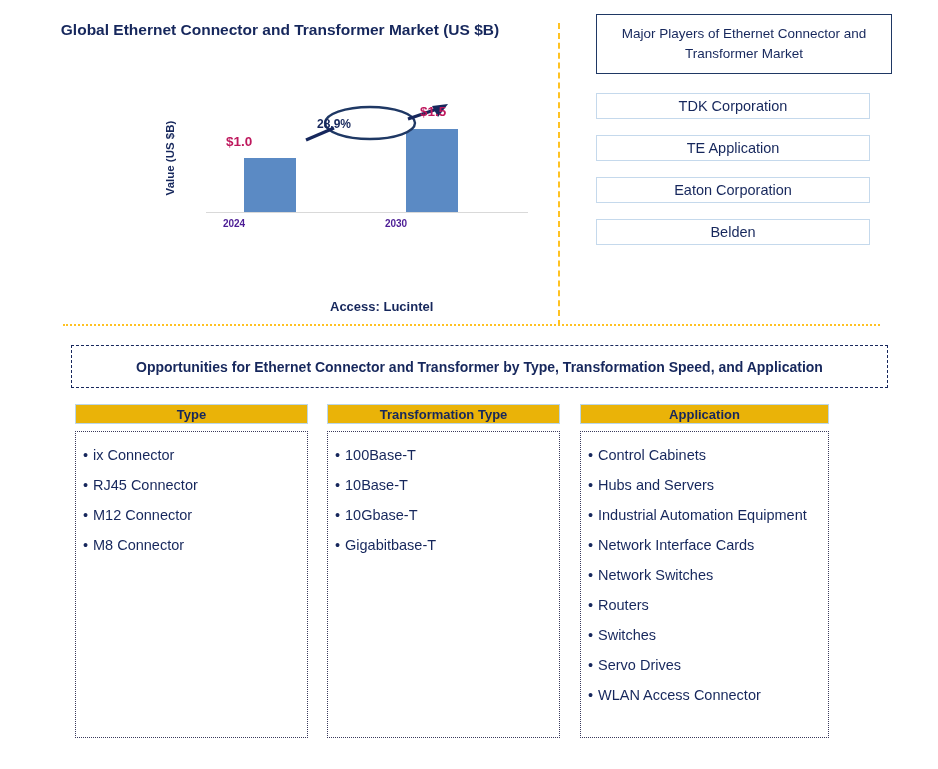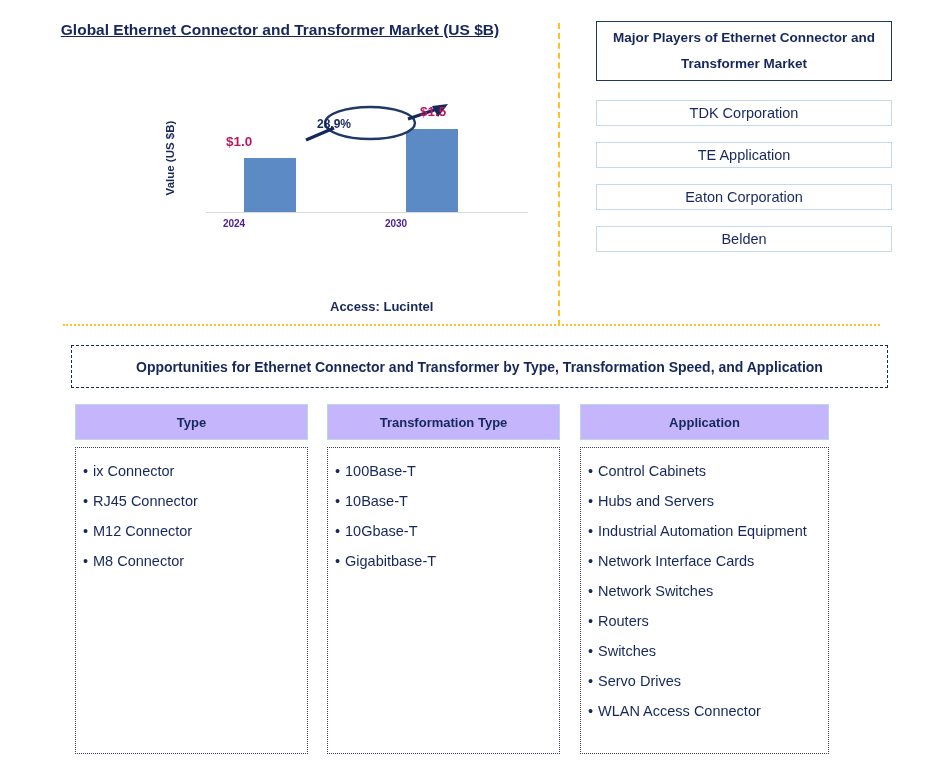--- a/index.html
+++ b/index.html
@@ -24,21 +24,20 @@
   }
   #chart-title {
     position: absolute;
     left: 20px; top: 18px;
     width: 520px;
     text-align: center;
     font-size: 15.5px;
     font-weight: bold;
     line-height: 23px;
     color: #16275C;
-    text-decoration: underline;
   }
   #chart-area {
     position: absolute;
     left: 170px; top: 100px;
     width: 360px; height: 145px;
   }
   #y-axis-label {
     position: absolute;
     left: -6px; top: 2px;
     width: 112px;
@@ -136,29 +135,28 @@
   #players-header {
     box-sizing: border-box;
     width: 296px;
     height: 60px;
     border: 1.6px solid #1F3864;
     display: flex;
     align-items: center;
     justify-content: center;
     text-align: center;
     font-size: 13.5px;
-    font-weight: bold;
-    line-height: 26px;
+    font-weight: normal;
+    line-height: 20px;
     color: #16275C;
     padding: 0 10px;
-    margin-top: 7px;
   }
   .player-box {
     box-sizing: border-box;
-    width: 296px;
+    width: 274px;
     height: 26px;
     margin-top: 16px;
     border: 1px solid #C5D9EC;
     display: flex;
     align-items: center;
     justify-content: center;
     font-size: 14.5px;
     color: #16275C;
   }
   #player-list > .player-box:first-child { margin-top: 19px; }
@@ -183,22 +181,22 @@
     position: absolute;
     top: 404px;
   }
   #col-type     { left: 75px;  width: 233px; }
   #col-speed    { left: 327px; width: 233px; }
   #col-app      { left: 580px; width: 249px; }
 
   .col-header {
     box-sizing: border-box;
     width: 100%;
-    height: 36px;
-    background: #c4b5fd;
+    height: 20px;
+    background: #eab308;
     border: 1px solid #BBD6E8;
     display: flex;
     align-items: center;
     justify-content: center;
     font-size: 13px;
     font-weight: bold;
     color: #16275C;
   }
   .col-body {
     box-sizing: border-box;

